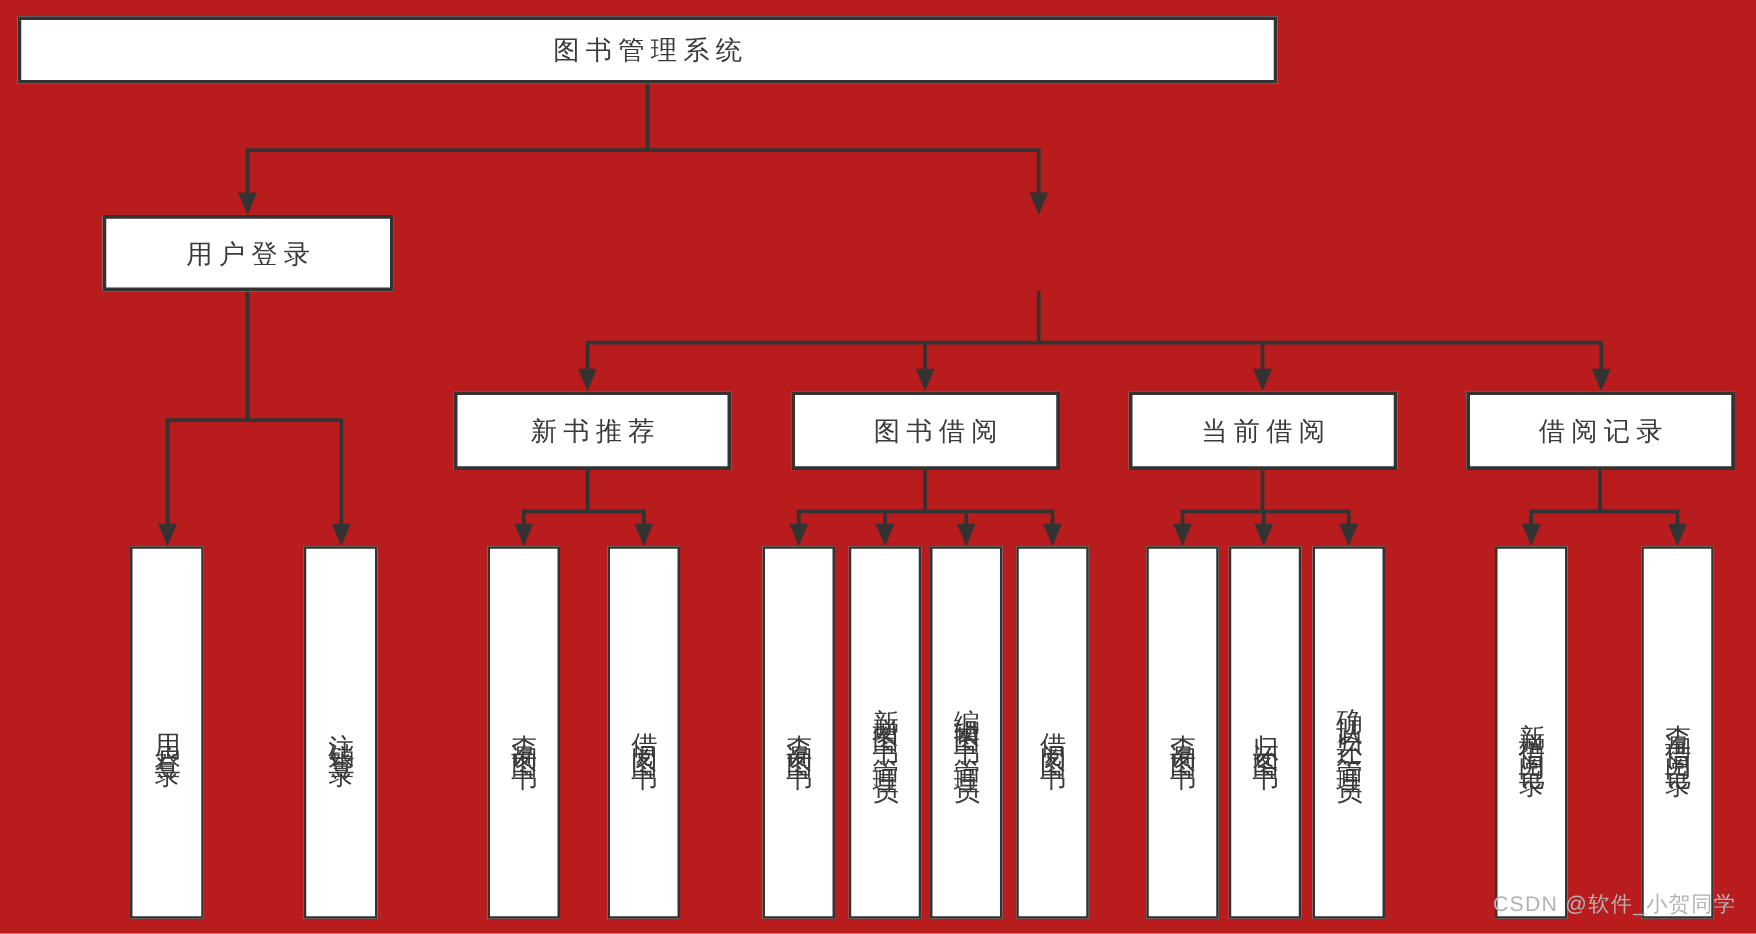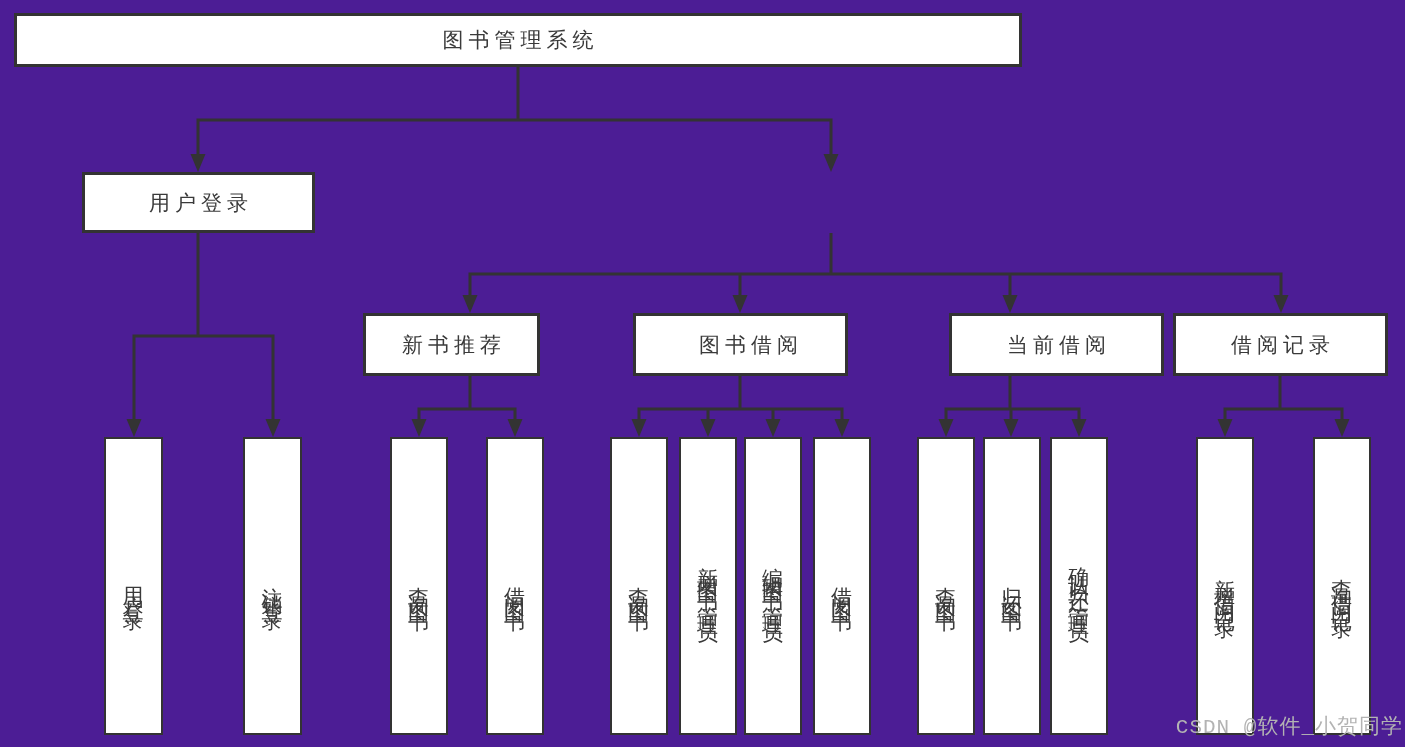--- a/index.html
+++ b/index.html
@@ -1,19 +1,19 @@
 <!DOCTYPE html>
 <html><head>
 <meta charset="utf-8">
 <style>
   html,body{margin:0;padding:0;background:#ffffff;}
   .canvas{
     position:relative;
     width:1405px;height:747px;
-    background:#4c1d95;
+    background:#b91c1c;
     font-family:"Liberation Sans","DejaVu Sans",sans-serif;
     overflow:hidden;
   }
   .connectors{position:absolute;left:0;top:0;width:1405px;height:747px;}
   .node{
     position:absolute;
     box-sizing:border-box;
     background:#ffffff;
     border:3px solid #333333;
     display:flex;align-items:center;justify-content:center;
@@ -36,48 +36,47 @@
     letter-spacing:8px;
     line-height:1;
     white-space:nowrap;
   }
   
   .n-root{left:14px;top:13px;width:1008px;height:54px;}
   
   .n-user-login{left:82px;top:172px;width:233px;height:61px;}
   .n-book-mgmt{left:714px;top:172px;width:234px;height:61px;}
   
-  .n-new-book{left:363px;top:313px;width:177px;height:63px;}
+  .n-new-book{left:363px;top:313px;width:222px;height:63px;}
   .n-book-borrow{left:633px;top:313px;width:215px;height:63px;padding-left:16px;}
-  .n-current-borrow{left:903px;top:313px;width:215px;height:63px;margin-left:46px;}
+  .n-current-borrow{left:903px;top:313px;width:215px;height:63px;}
   .n-borrow-records{left:1173px;top:313px;width:215px;height:63px;}
   
   .leaf{top:437px;height:298px;width:58px;}
   .n-leaf-login{left:104px;width:59px;}
   .n-leaf-logout{left:243px;width:59px;}
   .n-leaf-query1{left:390px;}
   .n-leaf-borrow1{left:486px;}
   .n-leaf-query2{left:610px;}
   .n-leaf-add-book{left:679px;}
   .n-leaf-edit-book{left:744px;}
   .n-leaf-borrow2{left:813px;}
   .n-leaf-query3{left:917px;}
   .n-leaf-return{left:983px;}
   .n-leaf-confirm{left:1050px;}
   .n-leaf-add-record{left:1196px;}
   .n-leaf-query-record{left:1313px;}
   .watermark{
     position:absolute;
-    right:2px;top:712px;
-    font-size:21px;
+    right:16px;top:712px;
+    font-size:17px;
     color:#b3b3b3;
     letter-spacing:1px;
     white-space:nowrap;
     z-index:5;
-    font-family:Liberation Mono, monospace;
   }
 </style>
 </head>
 <body>
 
 <div class="canvas">
 
   <svg class="connectors" viewBox="0 0 1405 747" xmlns="http://www.w3.org/2000/svg">
     <g stroke="#333333" stroke-width="3" fill="none">
 

